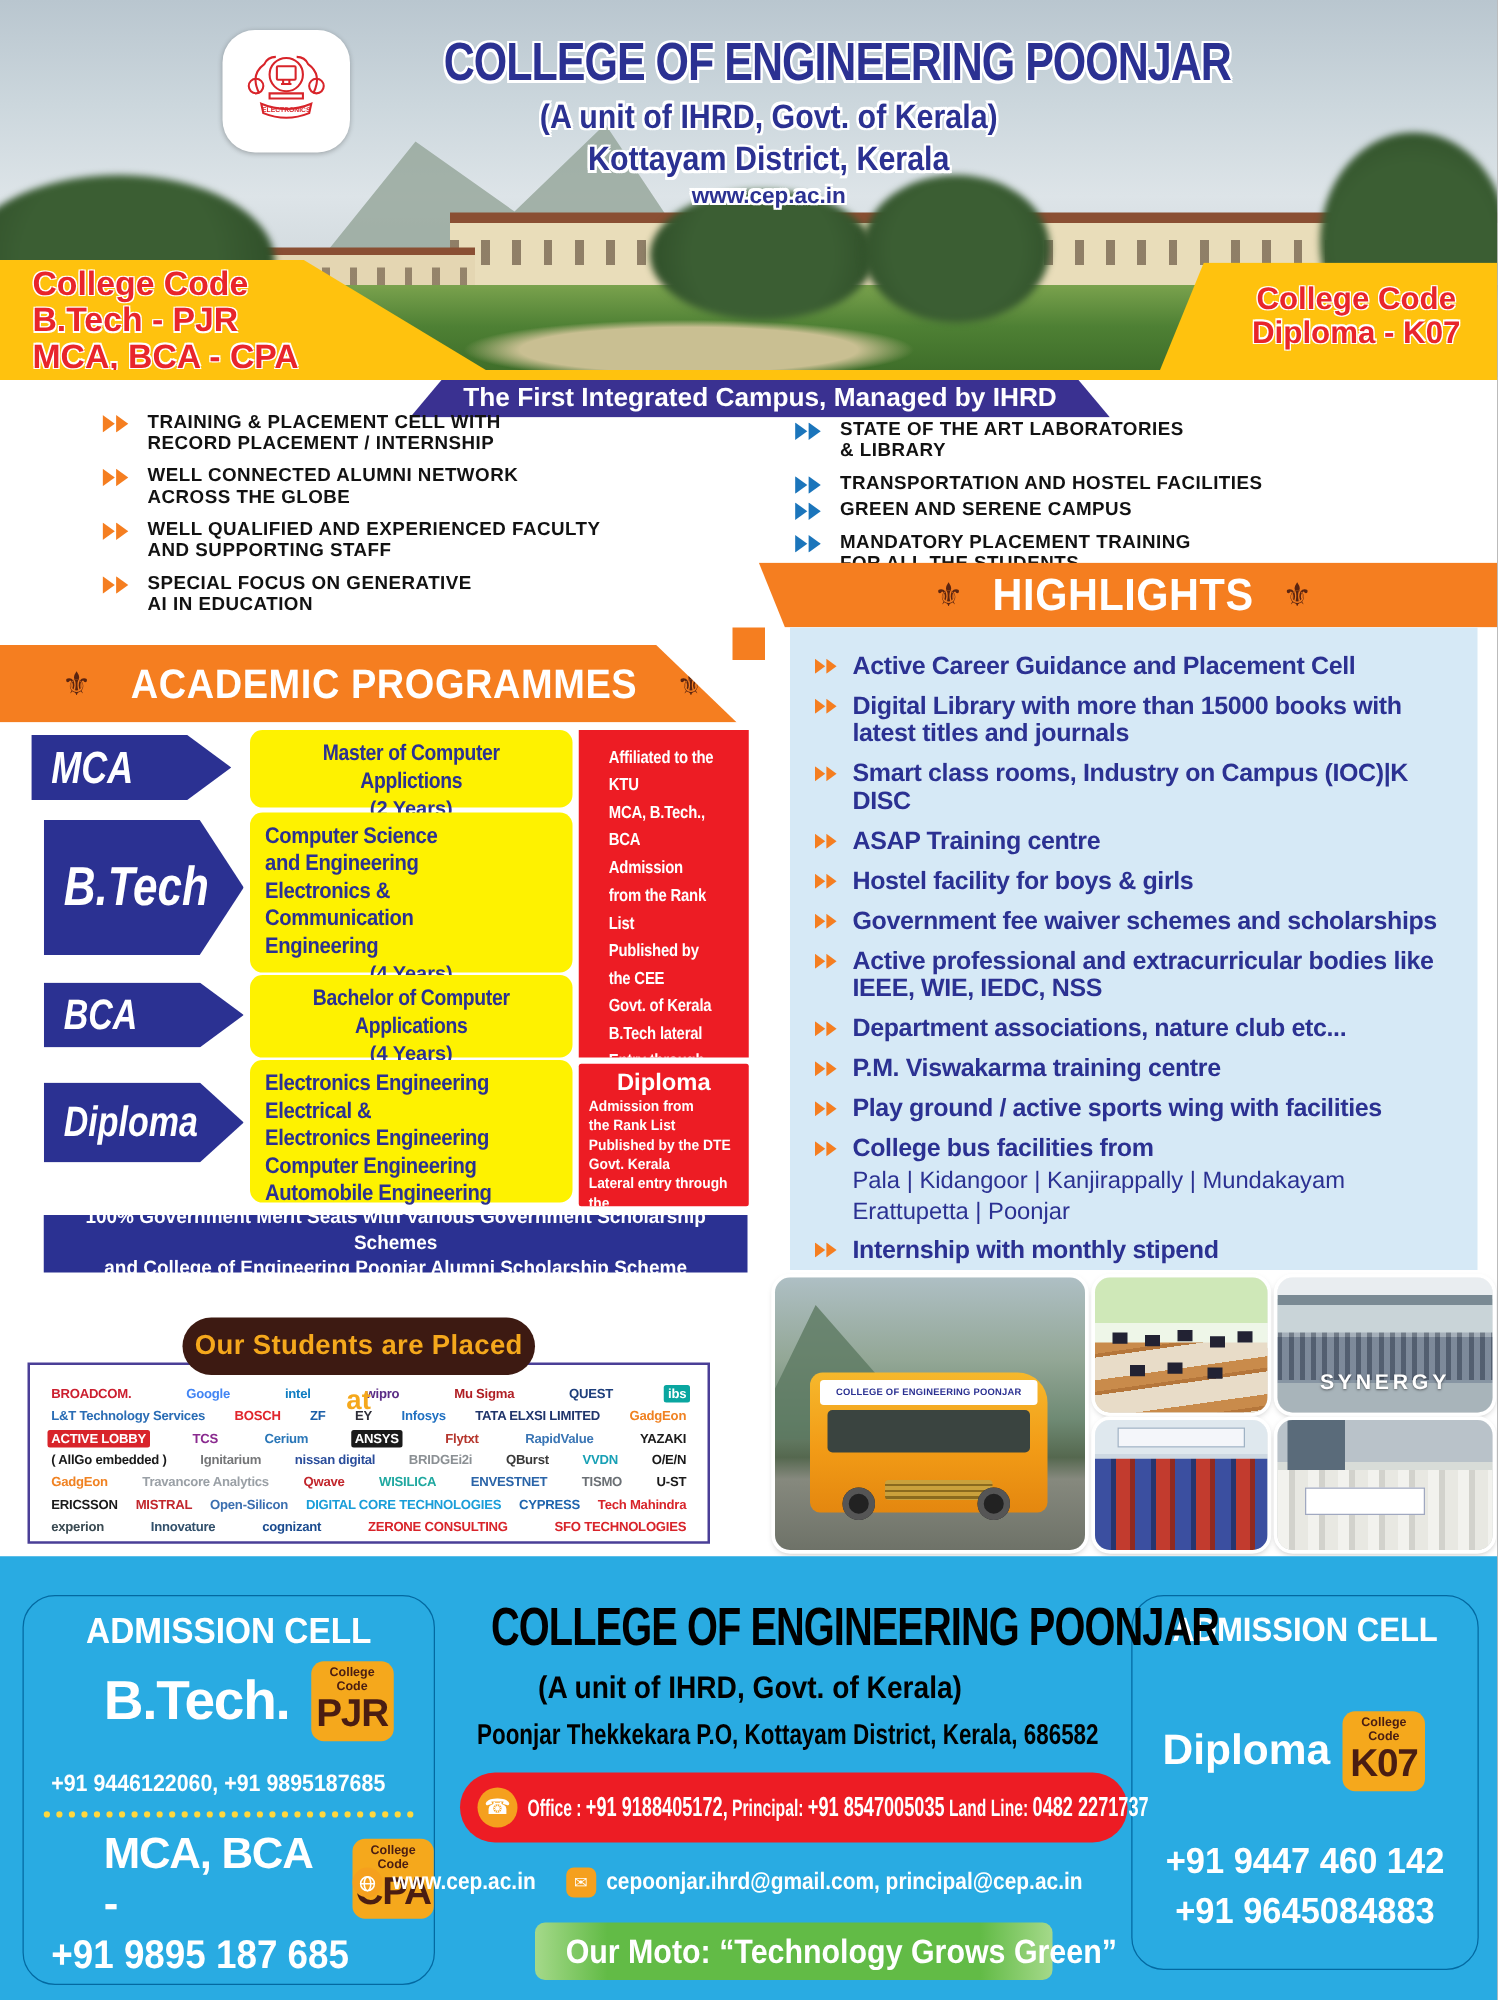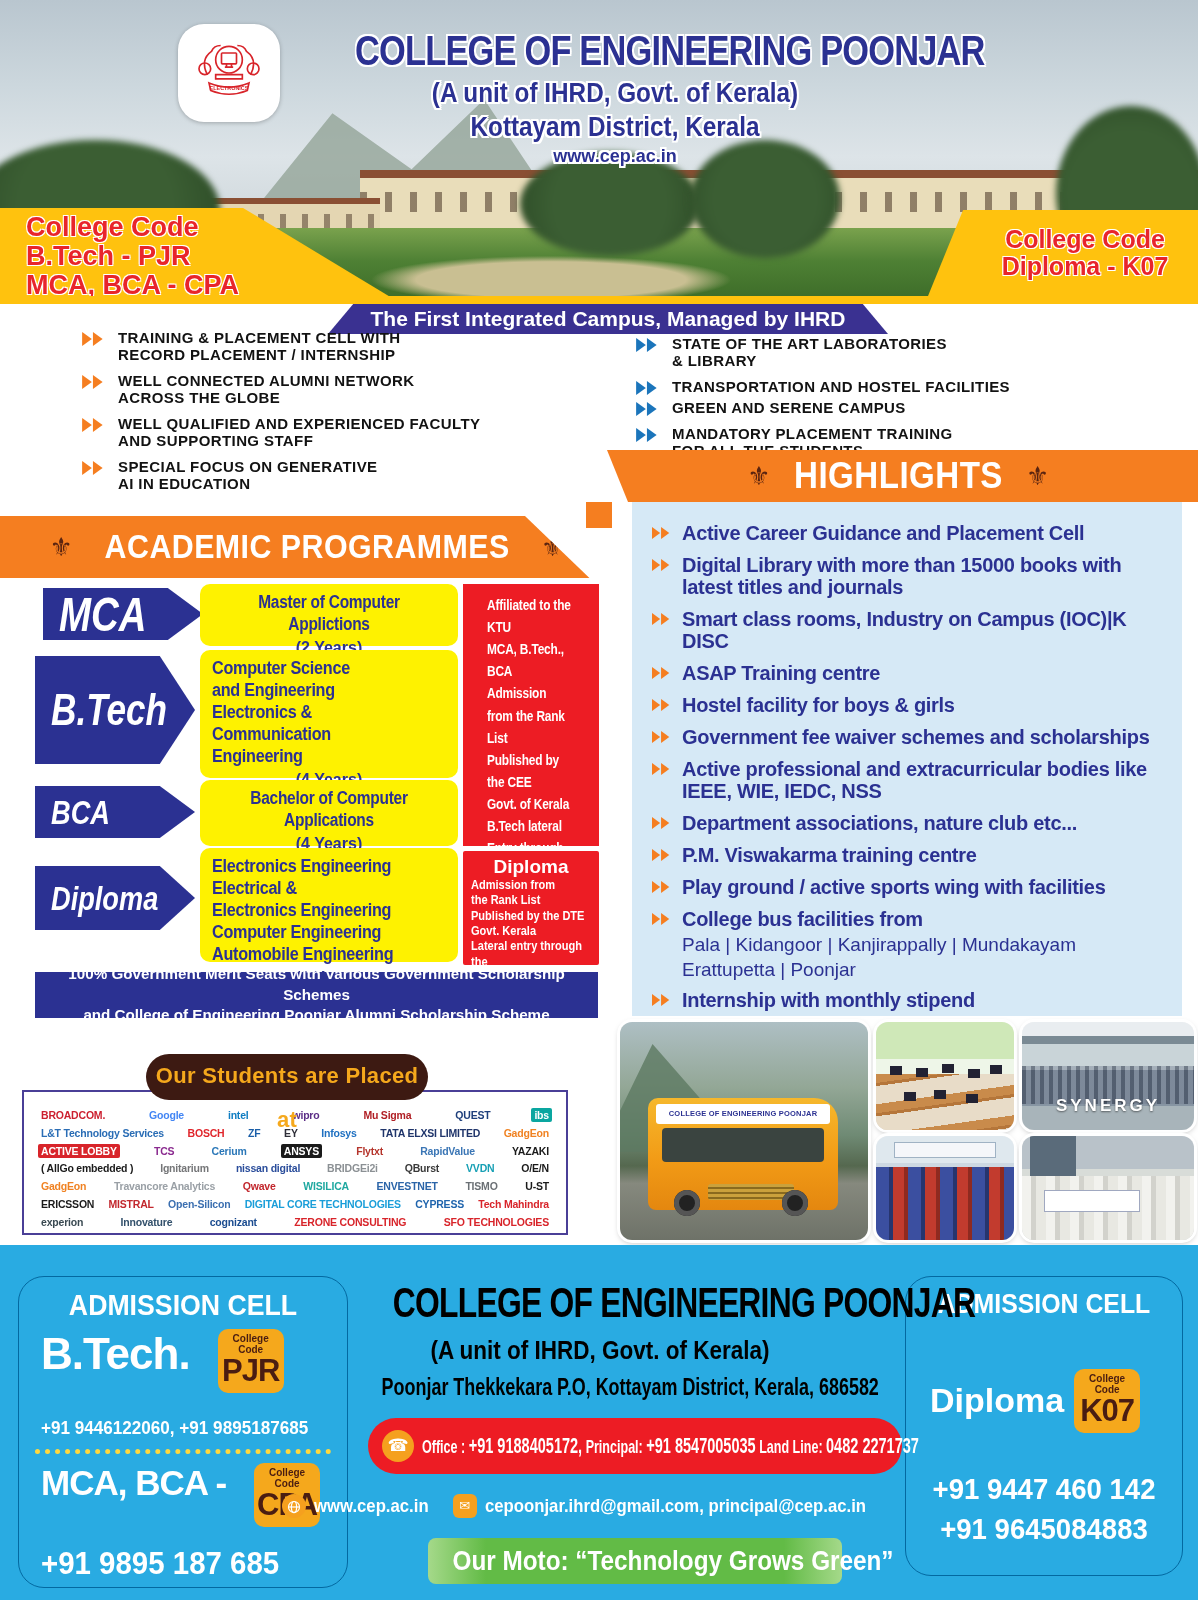--- a/index.html
+++ b/index.html
@@ -80,21 +80,21 @@
   .h-item{display:flex;gap:10px;margin-bottom:7px;}
   .h-item .chev{margin-top:5px;flex:none;}
   .h-item .chev path{fill:#f57e20;}
   .h-text{display:block;font-size:20px;font-weight:800;color:#2b3192;line-height:1.1;letter-spacing:-.3px;}
   .h-subtxt{display:block;white-space:pre-line;font-size:19px;font-weight:400;color:#2b3192;line-height:1.3;margin-top:3px;}
 
   
   .prog-arrow{position:absolute;background:#2b3192;color:#fff;font-weight:800;font-style:italic;
     clip-path:polygon(0 0,78% 0,100% 50%,78% 100%,0 100%);display:flex;align-items:center;padding-left:16px;}
   .prog-arrow .al{transform:scaleX(.8);transform-origin:left center;white-space:nowrap;}
-  .arrow-mca{left:43px;top:588px;width:160px;height:52px;font-size:48px;}
+  .arrow-mca{left:25px;top:588px;width:160px;height:52px;font-size:36px;}
   .arrow-bt{left:35px;top:656px;width:160px;height:108px;font-size:44px;}
   .arrow-bca{left:35px;top:786px;width:160px;height:52px;font-size:34px;}
   .arrow-dip{left:35px;top:866px;width:160px;height:64px;font-size:34px;}
   .prog-box{position:absolute;left:200px;width:258px;background:#fef200;border-radius:10px;
     color:#2b3192;font-weight:800;padding:8px 12px;}
   .box-mca{top:584px;height:62px;text-align:center;}
   .box-bt{top:650px;height:128px;}
   .box-bca{top:780px;height:66px;text-align:center;}
   .box-dip{top:848px;height:114px;}
   .prog-desc{white-space:pre-line;font-size:18px;line-height:1.22;letter-spacing:-.3px;transform:scaleX(.9);transform-origin:left center;}
@@ -159,21 +159,21 @@
   .rally-crowd{position:absolute;left:0;bottom:0;width:100%;height:62%;
     background:repeating-linear-gradient(90deg,#f2f2ee 0 9px,#d2d2cc 9px 14px,#e8e8e2 14px 24px);}
   .rally-banner{position:absolute;left:22px;bottom:28px;width:96px;height:22px;background:#fff;border:1px solid #a0a8c0;}
 
   
   .footer{position:absolute;left:0;top:1245px;width:1198px;height:355px;background:#29abe2;}
   .fbox{position:absolute;border:1px solid #0369a1;border-radius:26px;}
   .fbox-left{left:18px;top:31px;width:330px;height:312px;}
   .fbox-right{left:905px;top:31px;width:278px;height:300px;}
   .fbox-title{position:absolute;left:0;top:12px;width:100%;text-align:center;color:#fff;font-weight:800;font-size:29px;transform:scaleX(.92);}
-  .prog-row{position:absolute;display:flex;gap:28px;}
+  .prog-row{position:absolute;display:flex;align-items:center;gap:17px;margin-left:42px;}
   .pr1{left:22px;top:52px;} .pr2{left:22px;top:186px;}
   .prog-big{color:#fff;font-weight:800;}
   .pr1 .prog-big{font-size:44px;letter-spacing:-1px;}
   .pr2 .prog-big{font-size:35px;letter-spacing:-1px;}
   .code-badge{background:#f5a81c;border-radius:10px;text-align:center;color:#4a1d12;width:66px;padding:4px 2px 5px;}
   .cb-small{font-size:10px;font-weight:700;line-height:1.1;}
   .cb-code{font-size:31px;font-weight:800;letter-spacing:-1px;line-height:1.05;}
   .phones{position:absolute;left:22px;color:#fff;font-weight:800;white-space:nowrap;transform-origin:left center;}
   .ph1{top:140px;font-size:19px;transform:scaleX(.9);}
   .dotline{position:absolute;left:16px;right:16px;top:172px;border-top:5px dotted #ffd83d;}

